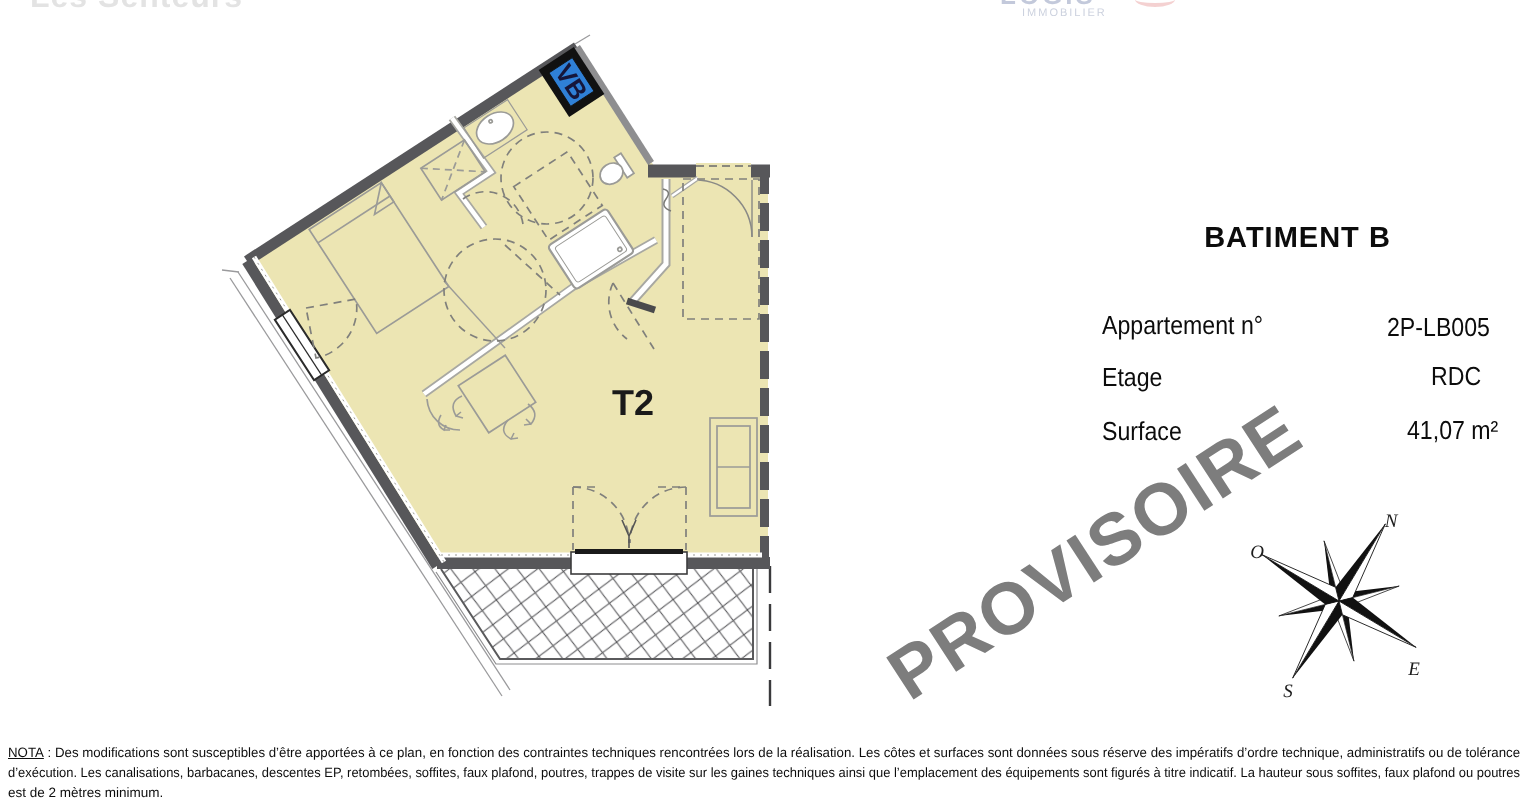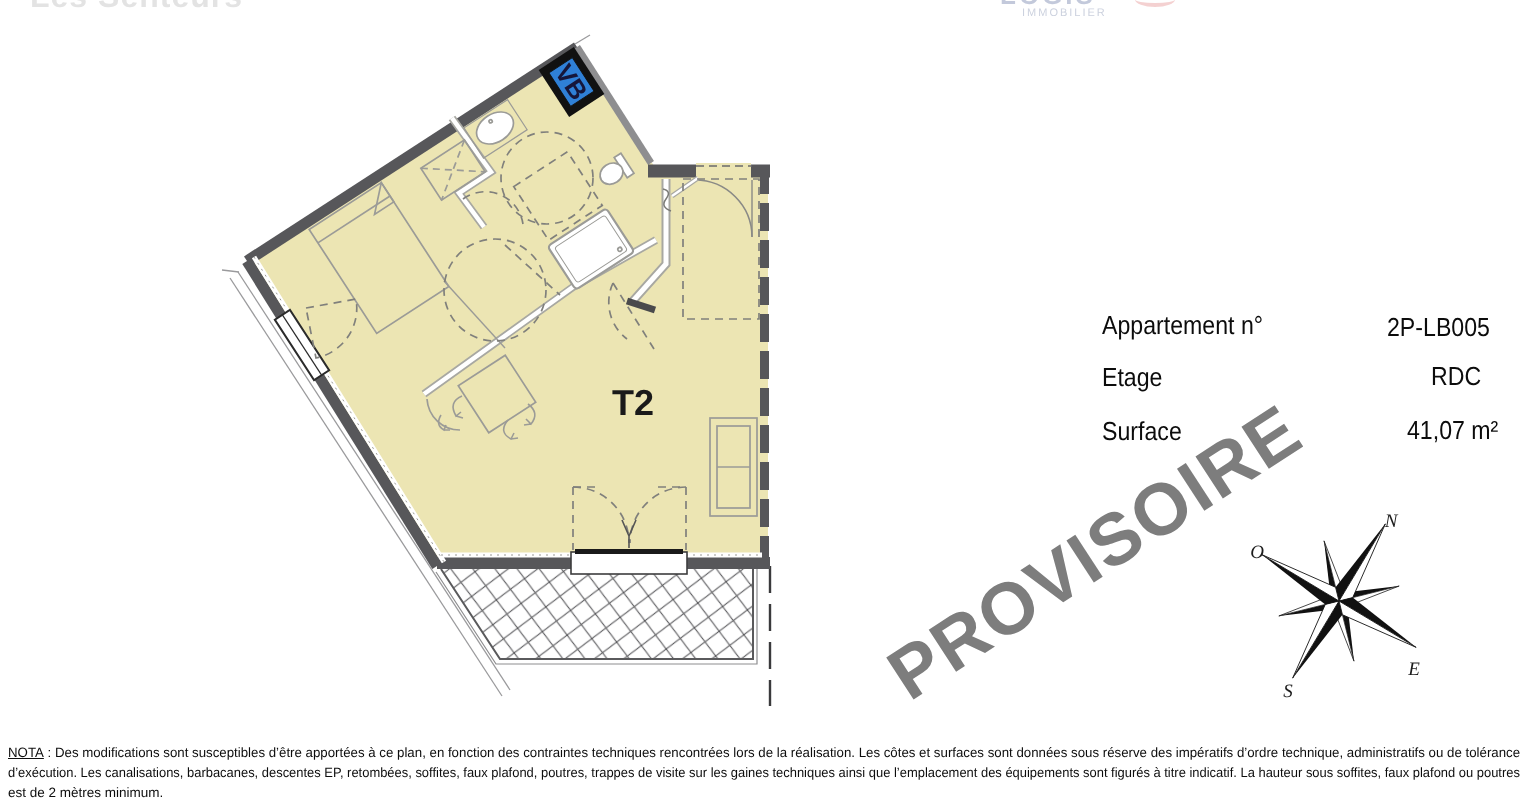--- a/index.html
+++ b/index.html
@@ -197,20 +197,21 @@
       <polygon points="90,0 0,0 10,10" fill="#fff" stroke="#111" stroke-width="0.8"></polygon>
     </g>
     <g font-family="Liberation Serif, serif" font-style="italic" font-size="19" fill="#1c1c1c">
       <text x="1391" y="527" text-anchor="middle">N</text>
       <text x="1257" y="558" text-anchor="middle">O</text>
       <text x="1414" y="675" text-anchor="middle">E</text>
       <text x="1288" y="697" text-anchor="middle">S</text>
     </g>
   </svg>
 
+  <div id="batiment">BATIMENT B</div>
   <div class="lbl" style="left:1102px;top:310px;">Appartement n°</div>
   <div class="lbl" style="left:1102px;top:362px;">Etage</div>
   <div class="lbl" style="left:1102px;top:416px;">Surface</div>
   <div class="lbl" style="left:1387px;top:312px;">2P-LB005</div>
   <div class="lbl" style="left:1431px;top:361px;">RDC</div>
   <div class="lbl" style="left:1407px;top:415px;">41,07 m²</div>
 
   <div id="prov">PROVISOIRE</div>
 
   <div id="nota">

